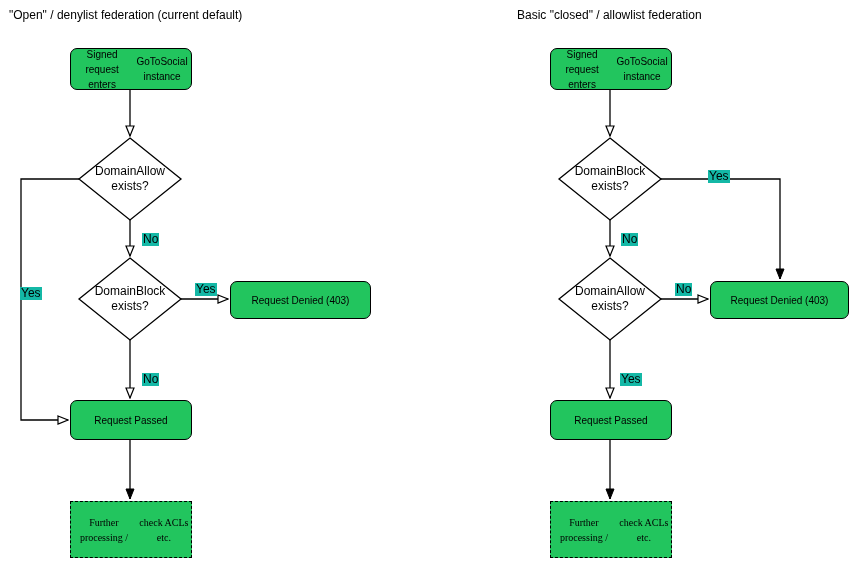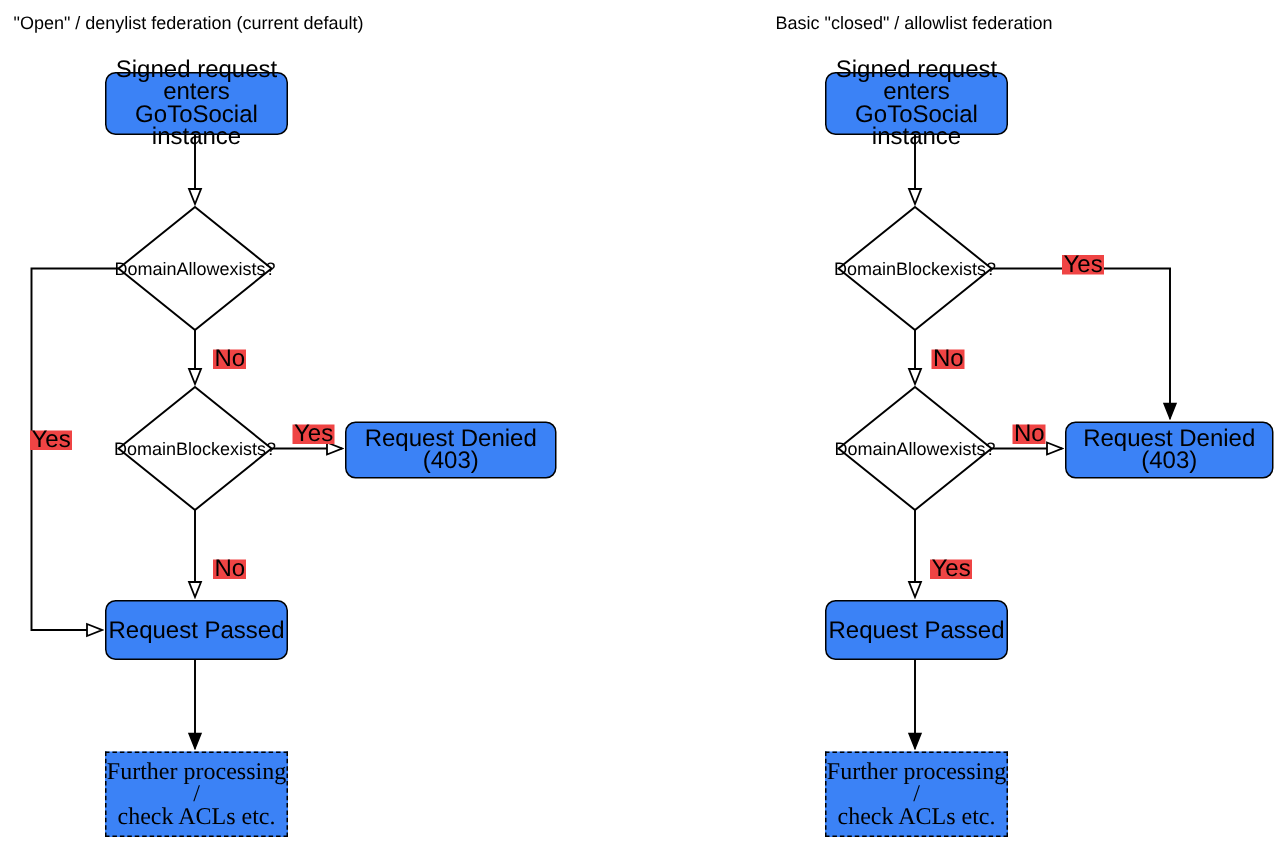--- a/index.html
+++ b/index.html
@@ -1,26 +1,26 @@
 <!DOCTYPE html>
 <html><head>
 <meta charset="utf-8">
 <style>
   html,body{margin:0;padding:0;background:#ffffff;}
   .canvas{position:relative;width:851px;height:561px;background:#ffffff;
           font-family:"Liberation Sans",sans-serif;color:#000000;overflow:hidden;}
   .chart-title{position:absolute;font-size:12px;white-space:nowrap;}
-  .node{position:absolute;box-sizing:border-box;background:#3b82f6;border:1.3px solid #000000;
-        display:flex;flex-direction:column;align-items:center;justify-content:center;
-        text-align:center;font-size:16px;line-height:15px;}
+  .node{position:absolute;box-sizing:border-box;background:#22c55e;border:1.3px solid #000000;
+        display:flex;flex-direction:row;align-items:center;justify-content:center;
+        text-align:center;font-size:10px;line-height:15px;}
   .rounded{border-radius:7px;}
   .dashed{border-style:dashed;border-radius:0;font-family:Liberation Serif, serif;}
-  .diamond-label{position:absolute;display:flex;flex-direction:row;align-items:center;
+  .diamond-label{position:absolute;display:flex;flex-direction:column;align-items:center;
         justify-content:center;text-align:right;font-size:12px;line-height:15px;}
-  .edge-label{position:absolute;font-size:16px;line-height:13px;background:#ef4444;
+  .edge-label{position:absolute;font-size:12px;line-height:13px;background:#14b8a6;
         padding:0 1px;white-space:nowrap;}
   svg.wires{position:absolute;left:0;top:0;}
 </style>
 </head>
 <body>
 
 <div class="canvas">
 
   <svg class="wires" width="851" height="561" viewBox="0 0 851 561">
     <defs>

